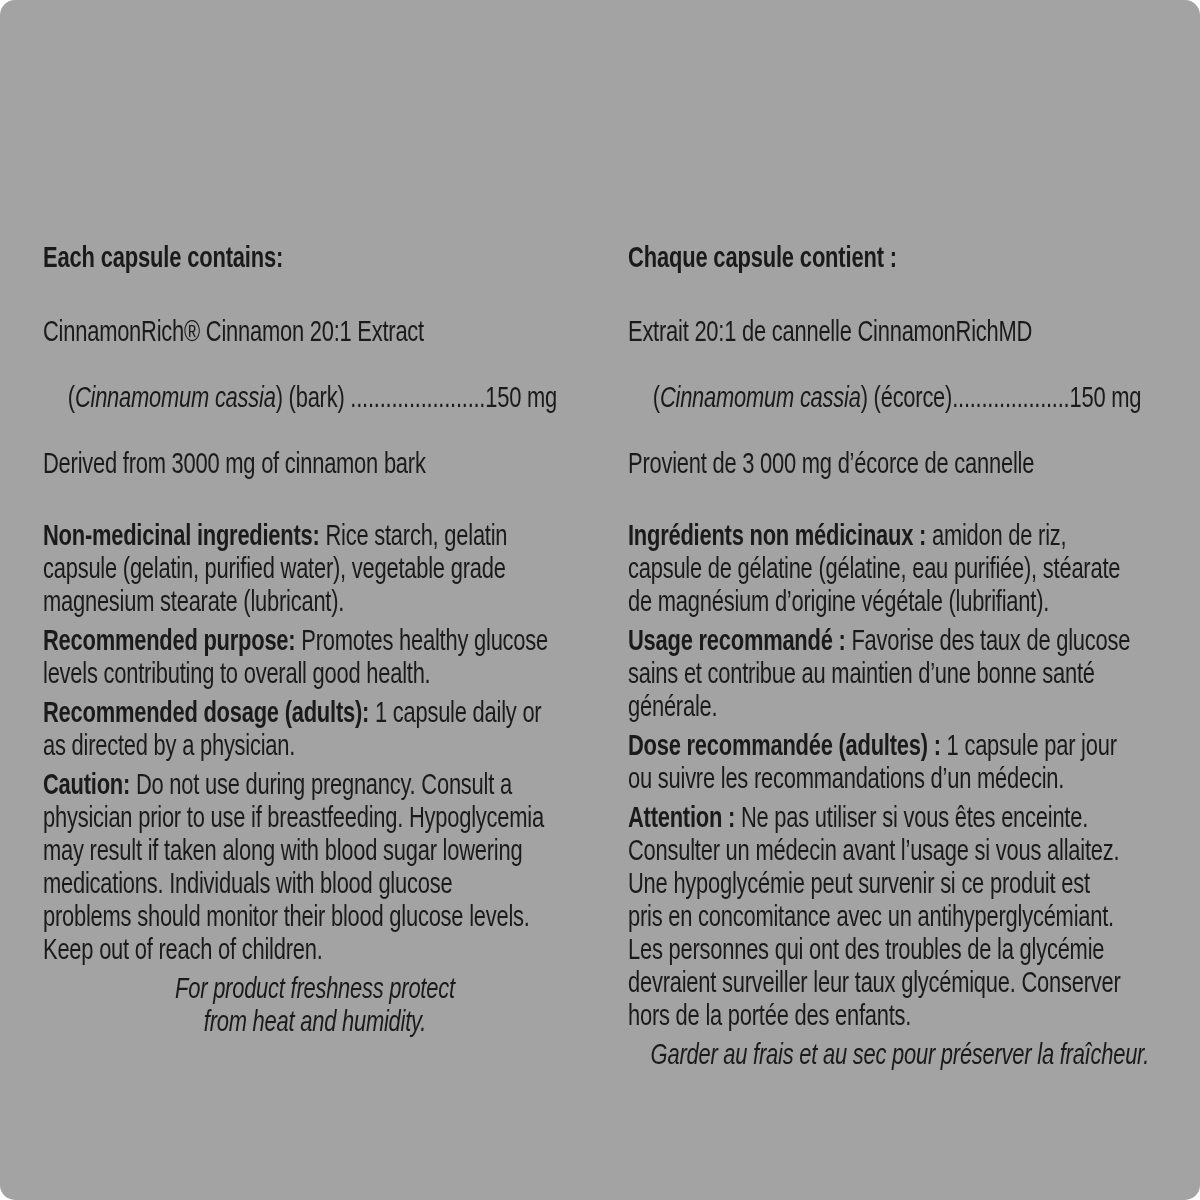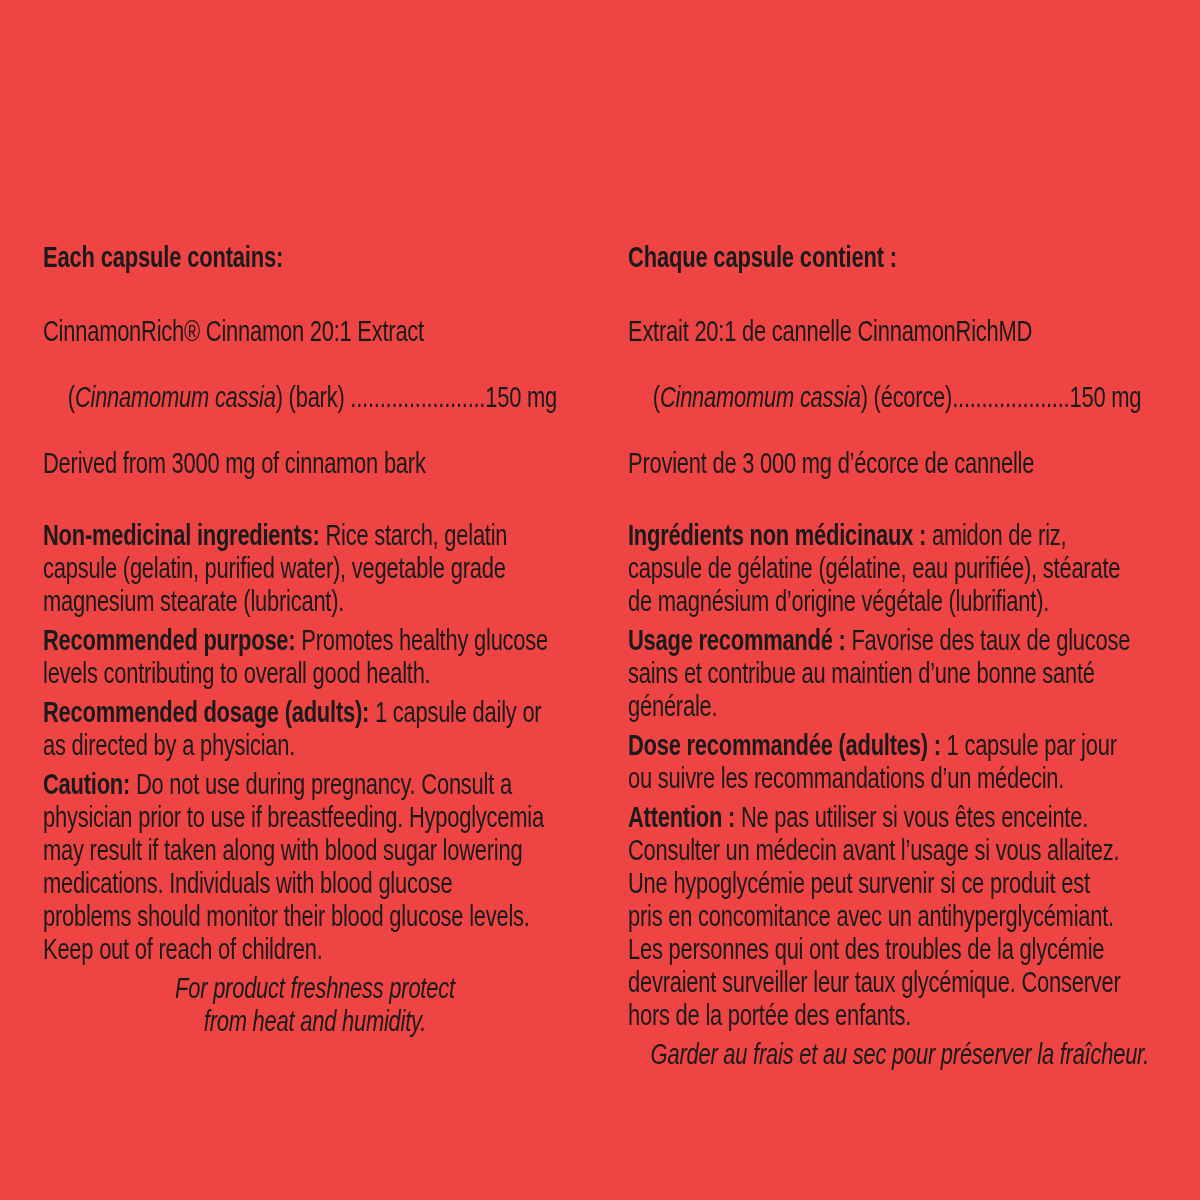--- a/index.html
+++ b/index.html
@@ -12,21 +12,22 @@
     height: 1200px;
     position: relative;
     overflow: hidden;
     font-family: "Liberation Sans", sans-serif;
     color: #1a1a1a;
     -webkit-font-smoothing: antialiased;
   }
   .panel {
     position: absolute;
     inset: 0;
-    background: #ef4444;
+    background: #a3a3a3;
+    border-radius: 15px;
   }
   .col {
     position: absolute;
     top: 240px;
     width: 745px;
     font-size: 30px;
     line-height: 33px;
     letter-spacing: -0.3px;
     transform: scaleX(0.73);
     transform-origin: 0 0;

